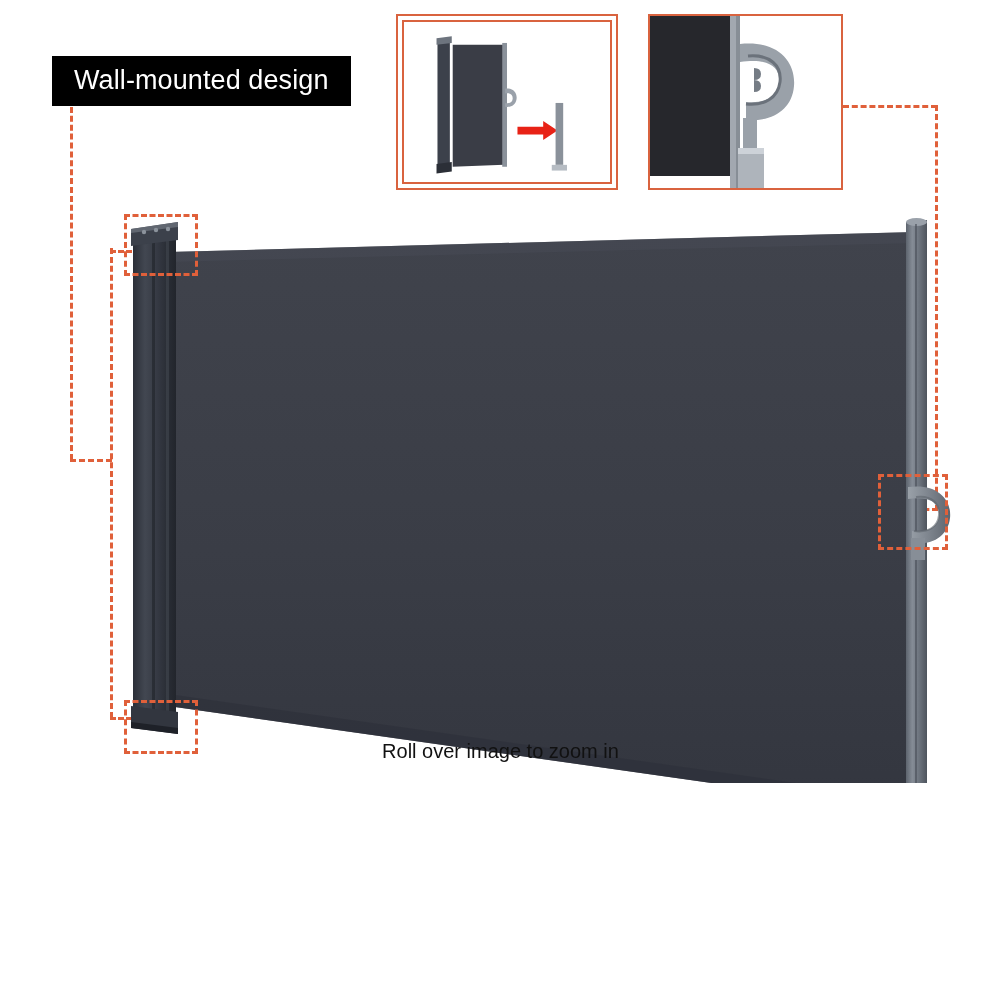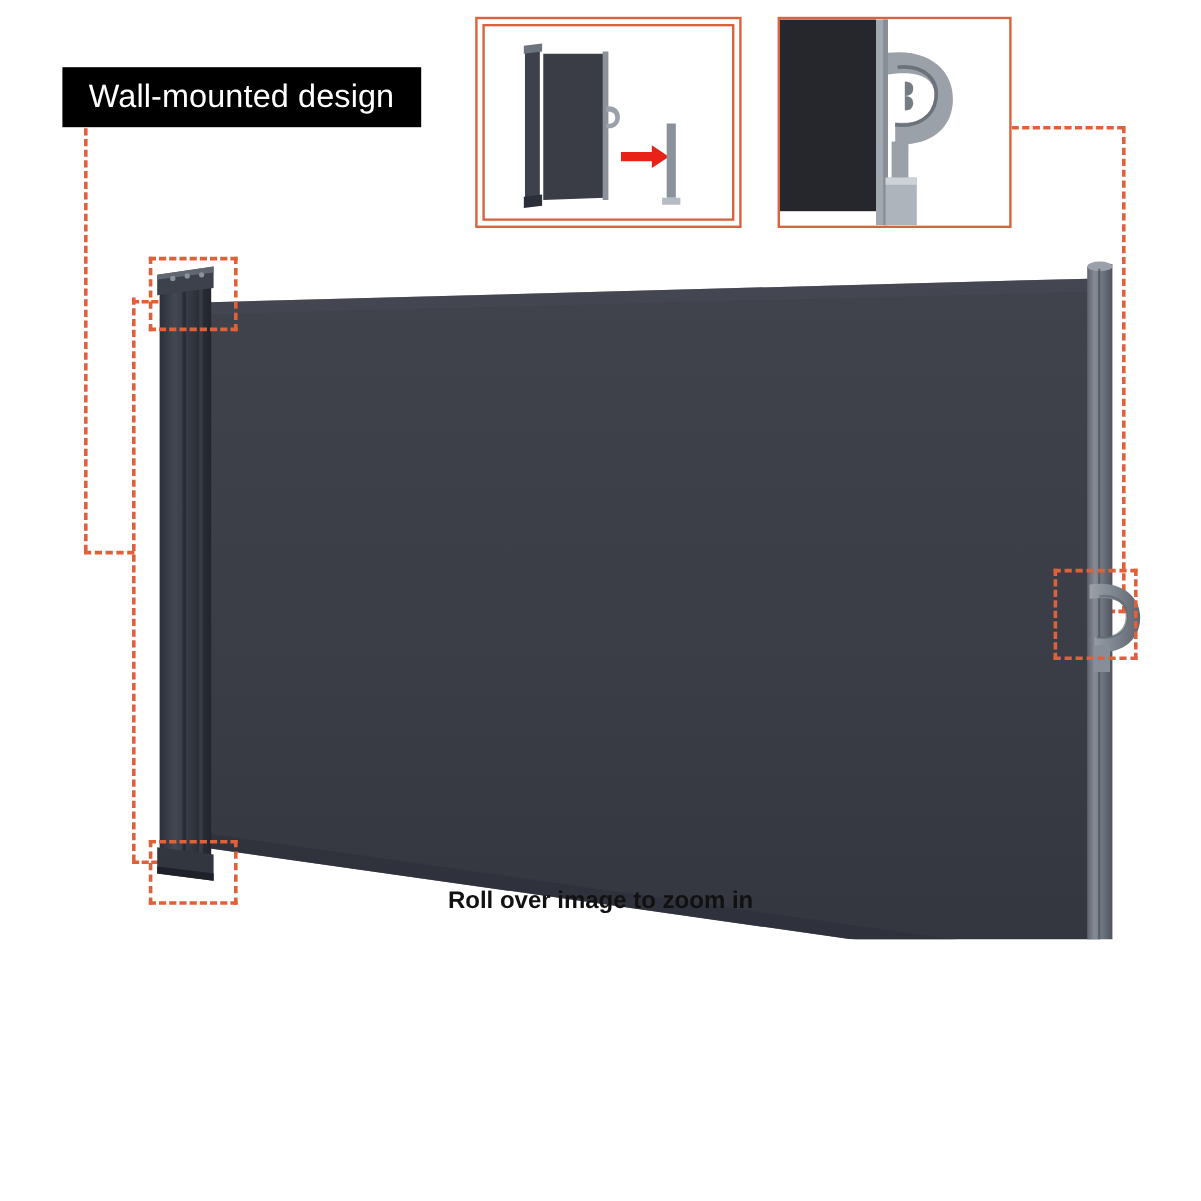--- a/index.html
+++ b/index.html
@@ -95,21 +95,20 @@
   
   .zoom-hint {
     position: absolute;
     left: 0;
     right: 0;
     bottom: 20px;
     text-align: center;
     font-size: 20px;
     color: #111111;
     z-index: 45;
-    font-weight: bold;
   }
 </style>
 </head>
 <body>
 
 <div id="stage">
 
   <div class="dash-v" style="left:70px; top:98px; height:362px;"></div>
 
   <div class="dash-h" style="left:70px; top:459px; width:42px;"></div>

